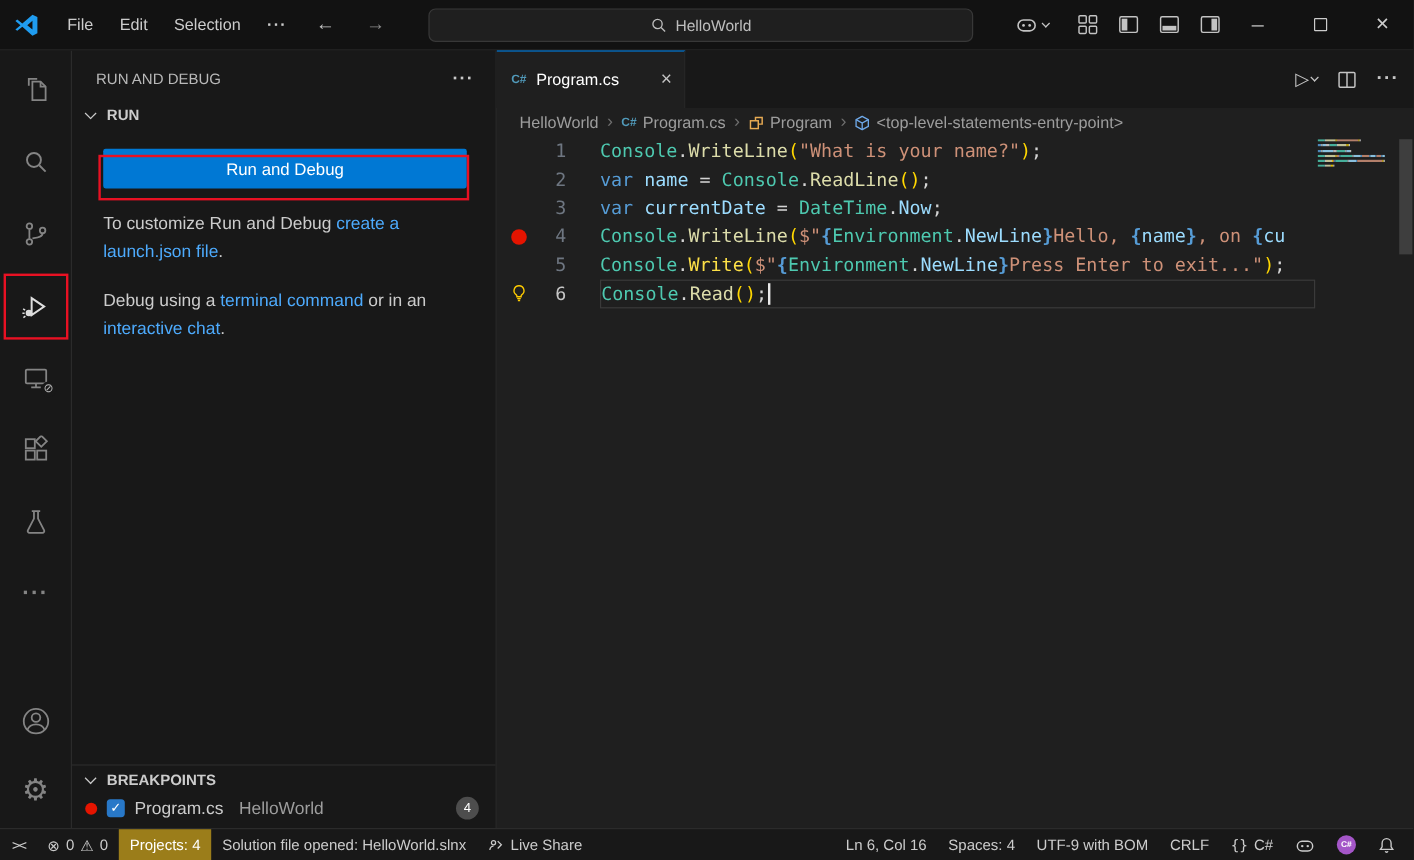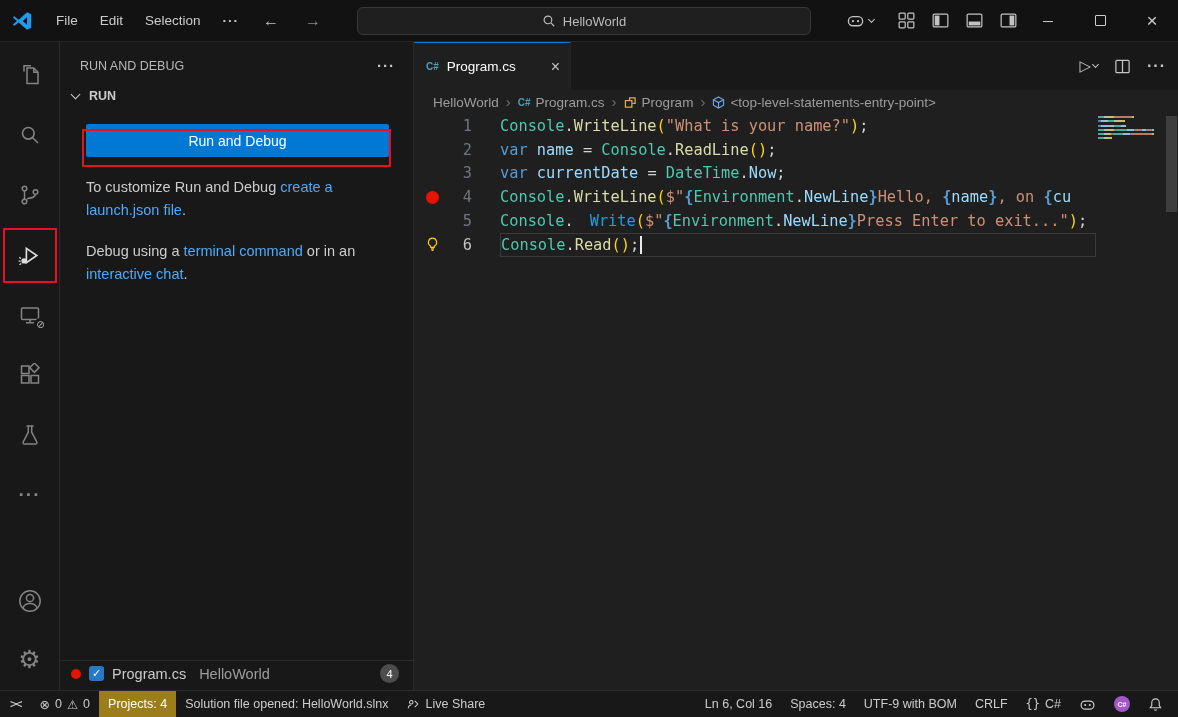--- a/index.html
+++ b/index.html
@@ -248,20 +248,24 @@
 
       <p class="sb-text">
         <span>To customize Run and Debug </span><a>create a launch.json file</a><span>.</span>
       </p>
 
       <p class="sb-text">
         <span>Debug using a </span><a>terminal command</a><span> or in an </span><a>interactive chat</a><span>.</span>
       </p>
 
       <div class="bp-sec">
+        <div class="bp-head">
+          <i class="chev"></i>
+          <span>BREAKPOINTS</span>
+        </div>
         <div class="bp-row">
           <span class="bp-dot"></span>
           <span class="cb">✓</span>
           <span class="bp-file">Program.cs</span>
           <span class="bp-proj">HelloWorld</span>
           <span class="bp-badge">4</span>
         </div>
       </div>
     </aside>
 
@@ -378,21 +382,21 @@
                 <span style="color: rgb(86, 156, 214); font-weight: bold;">{</span>
                 <span style="color: rgb(156, 220, 254);">cu</span>
               </span>
             </div>
             <div class="cl">
               <span class="glyph"></span>
               <span class="lnum">5</span>
               <span class="ltext">
                 <span style="color: rgb(78, 201, 176);">Console</span>
                 <span style="color: rgb(212, 212, 212);">.</span>
-                <span style="color: #0ea5e9; margin-left: 16px;">Write</span>
+                <span style="color: #fde047;">Write</span>
                 <span style="color: rgb(255, 215, 0);">(</span>
                 <span style="color: rgb(206, 145, 120);">$"</span>
                 <span style="color: rgb(86, 156, 214); font-weight: bold;">{</span>
                 <span style="color: rgb(78, 201, 176);">Environment</span>
                 <span style="color: rgb(212, 212, 212);">.</span>
                 <span style="color: rgb(156, 220, 254);">NewLine</span>
                 <span style="color: rgb(86, 156, 214); font-weight: bold;">}</span>
                 <span style="color: rgb(206, 145, 120);">Press Enter to exit..."</span>
                 <span style="color: rgb(255, 215, 0);">)</span>
                 <span style="color: rgb(212, 212, 212);">;</span>

